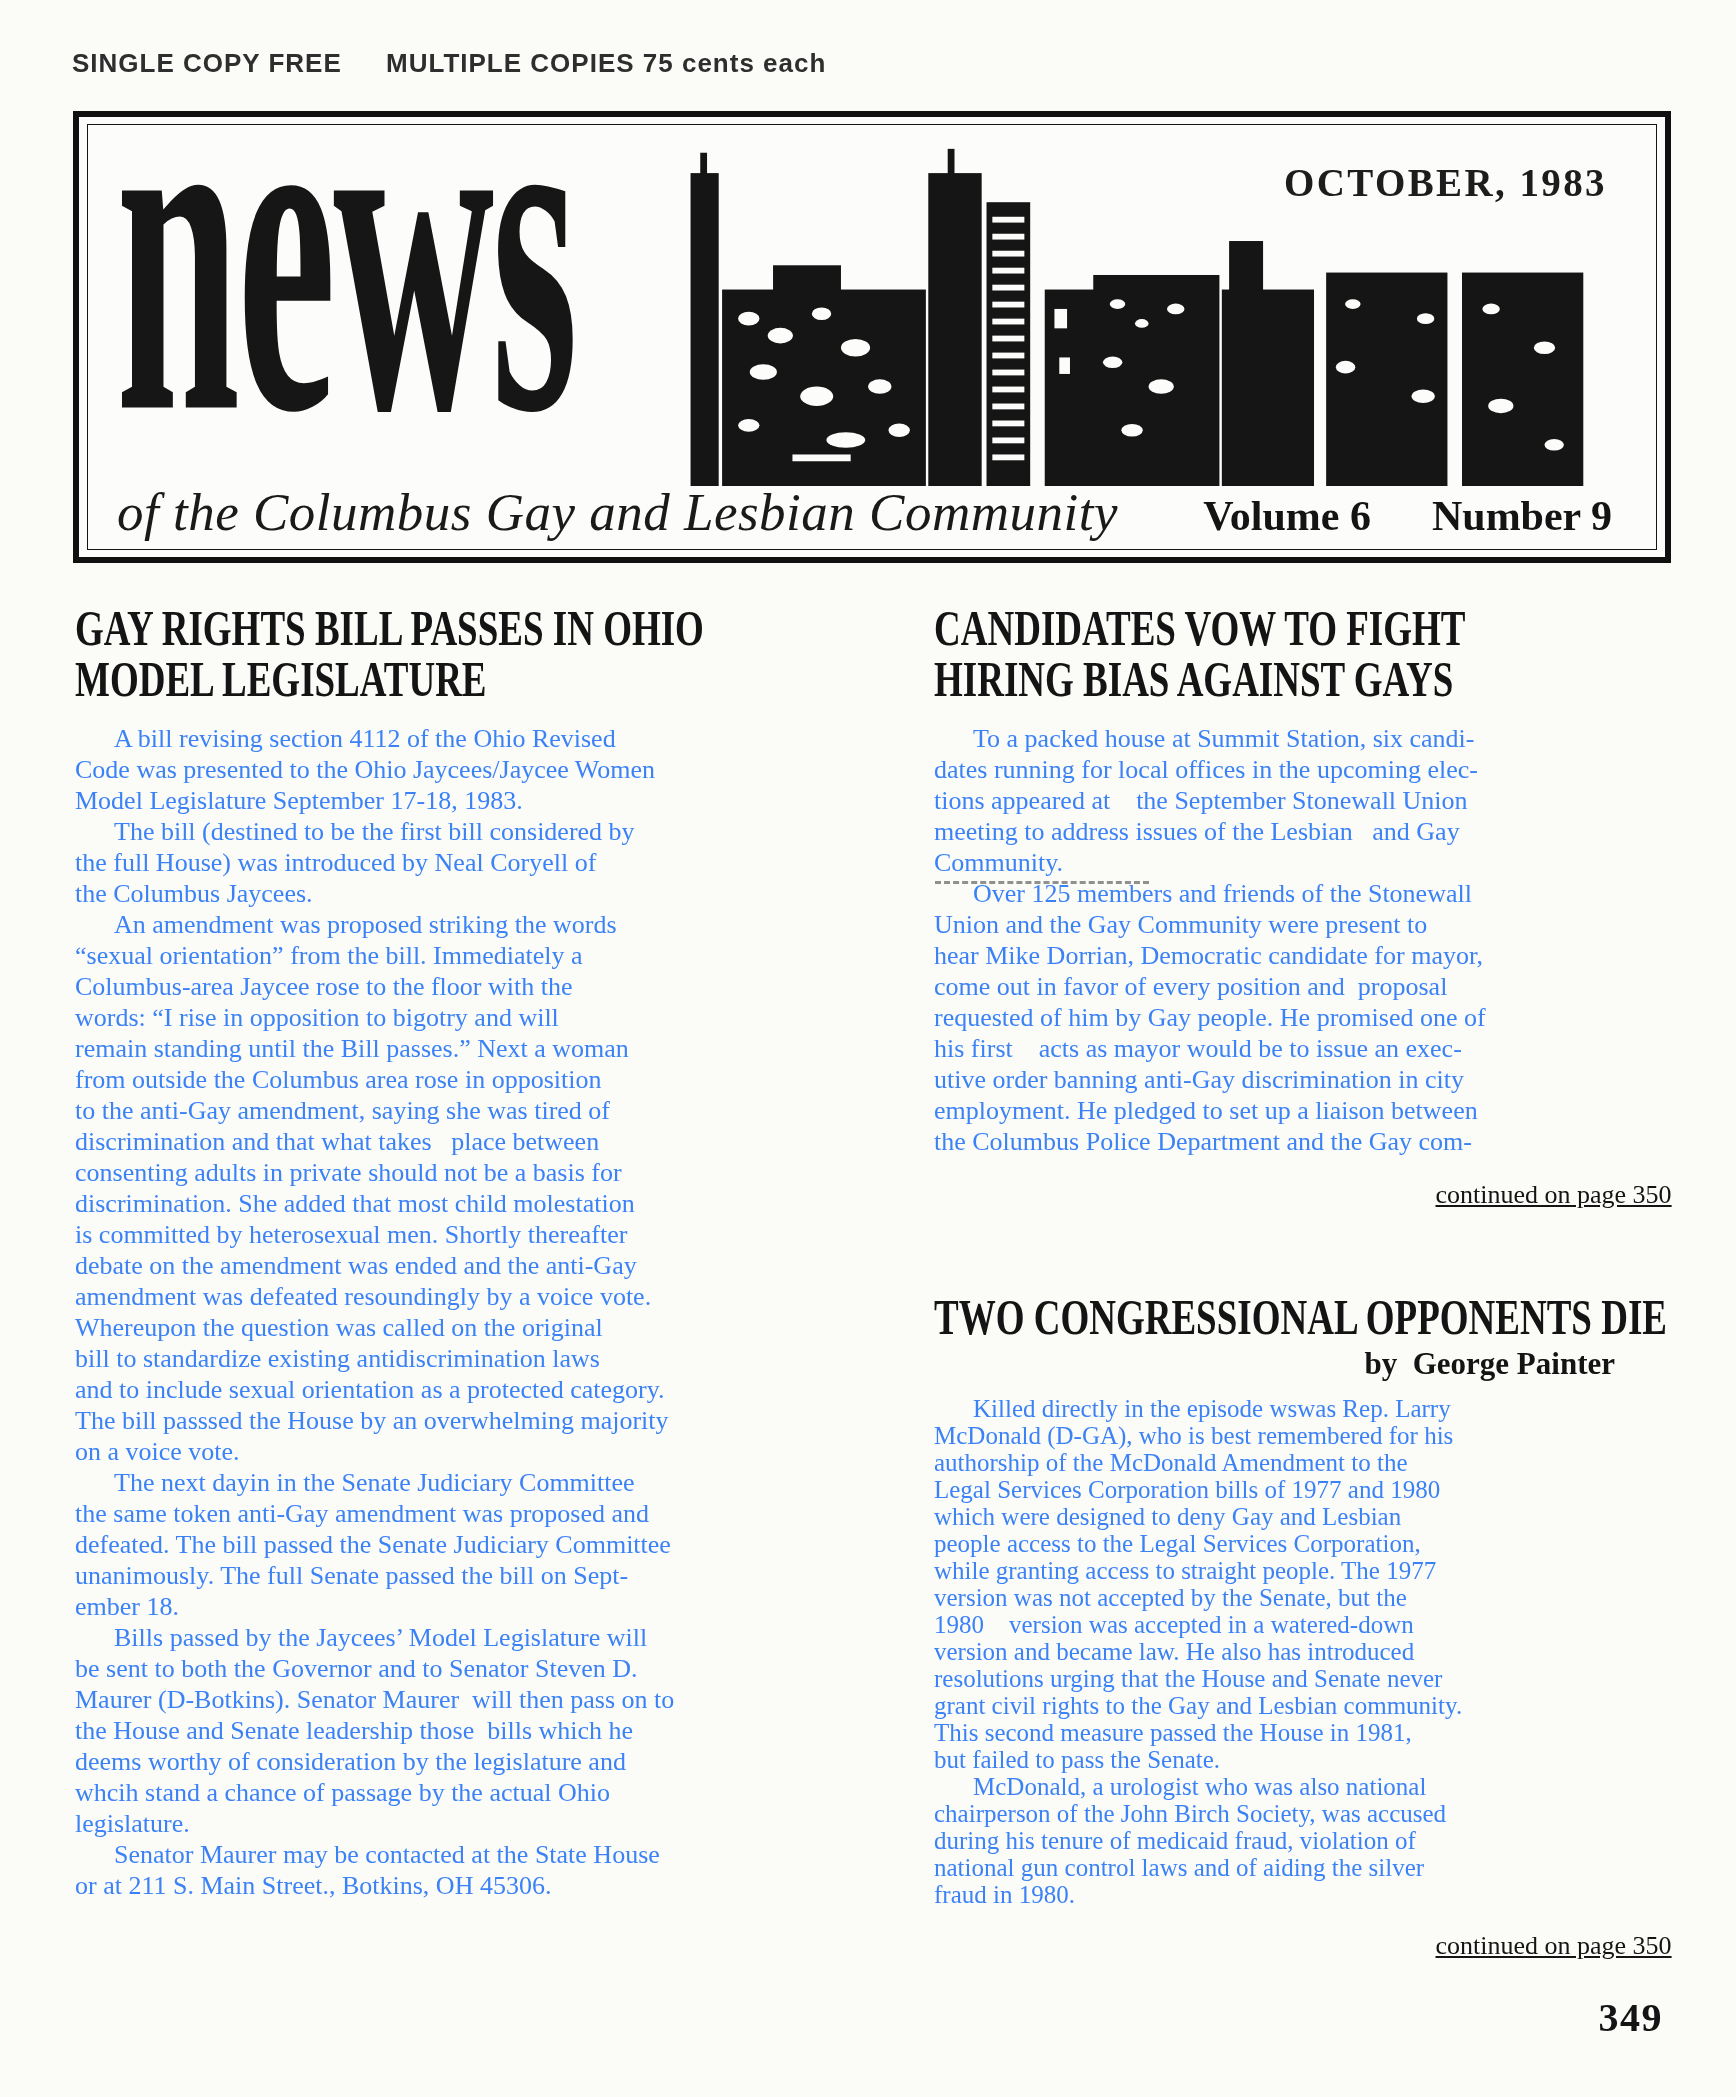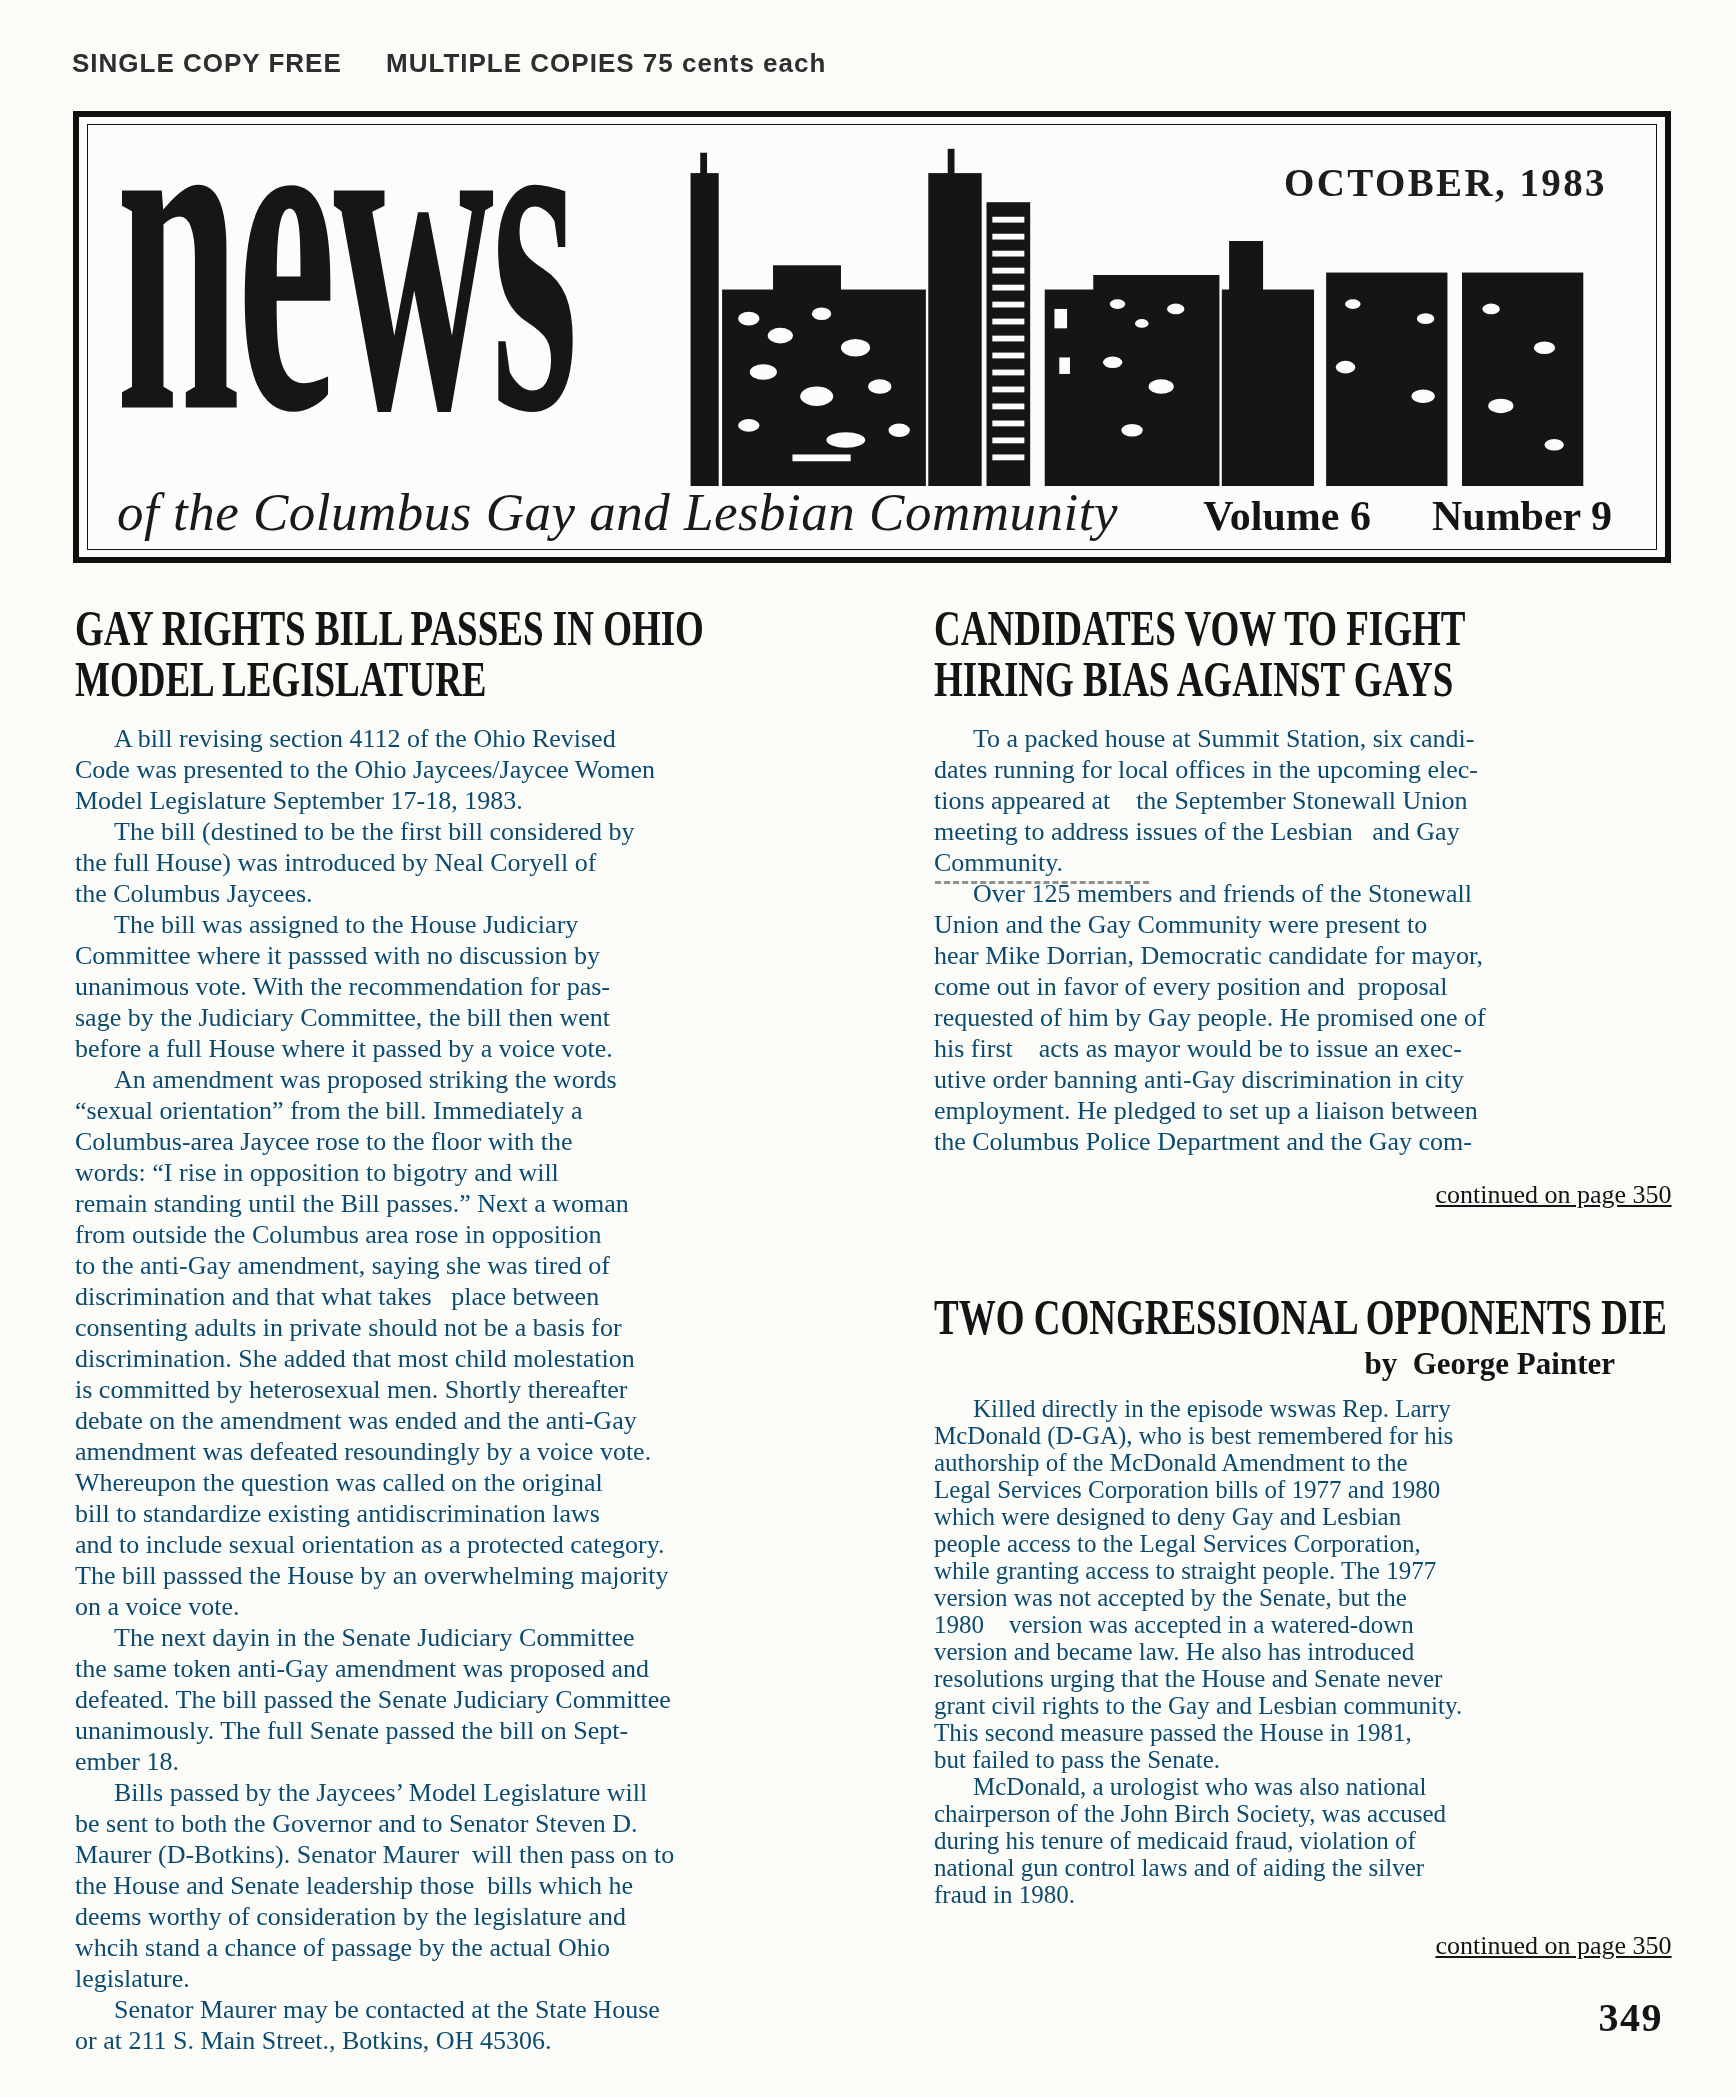--- a/index.html
+++ b/index.html
@@ -57,21 +57,21 @@
   .col-right { left:934px; width:758px; }
   .headline {
     margin:0 0 18.4px 0;
     font-size:50px; line-height:51px; font-weight:bold;
     white-space:pre-line; letter-spacing:0px;
     transform:scaleX(0.74); transform-origin:0 0;
     width:135%;
   }
   .col p {
     margin:0; font-size:26px; line-height:31px;
-    white-space:pre-wrap; text-indent:39px; color:#0c4a6e;
+    white-space:pre-wrap; text-indent:39px; color:#3b82f6;
   }
   .art2 p { font-size:25px; line-height:27px; }
   .continued {
     text-align:right; font-size:26px; padding-right:20.4px; margin-top:23px;
     white-space:pre;
     text-decoration:underline;
   }
   .headline-2 { margin-top:82px; margin-bottom:0; }
   .byline {
     text-align:right; font-weight:bold; font-size:31px;
@@ -186,25 +186,20 @@
 
   <div class="col col-left">
     <h2 class="headline">GAY RIGHTS BILL PASSES IN OHIO
 MODEL LEGISLATURE</h2>
     <p>A bill revising section 4112 of the Ohio Revised
 Code was presented to the Ohio Jaycees/Jaycee Women
 Model Legislature September 17-18, 1983.</p>
     <p>The bill (destined to be the first bill considered by
 the full House) was introduced by Neal Coryell of
 the Columbus Jaycees.</p>
-    <p>The bill was assigned to the House Judiciary
-Committee where it passsed with no discussion by
-unanimous vote. With the recommendation for pas-
-sage by the Judiciary Committee, the bill then went
-before a full House where it passed by a voice vote.</p>
     <p>An amendment was proposed striking the words
 “sexual orientation” from the bill. Immediately a
 Columbus-area Jaycee rose to the floor with the
 words: “I rise in opposition to bigotry and will
 remain standing until the Bill passes.” Next a woman
 from outside the Columbus area rose in opposition
 to the anti-Gay amendment, saying she was tired of
 discrimination and that what takes   place between
 consenting adults in private should not be a basis for
 discrimination. She added that most child molestation

